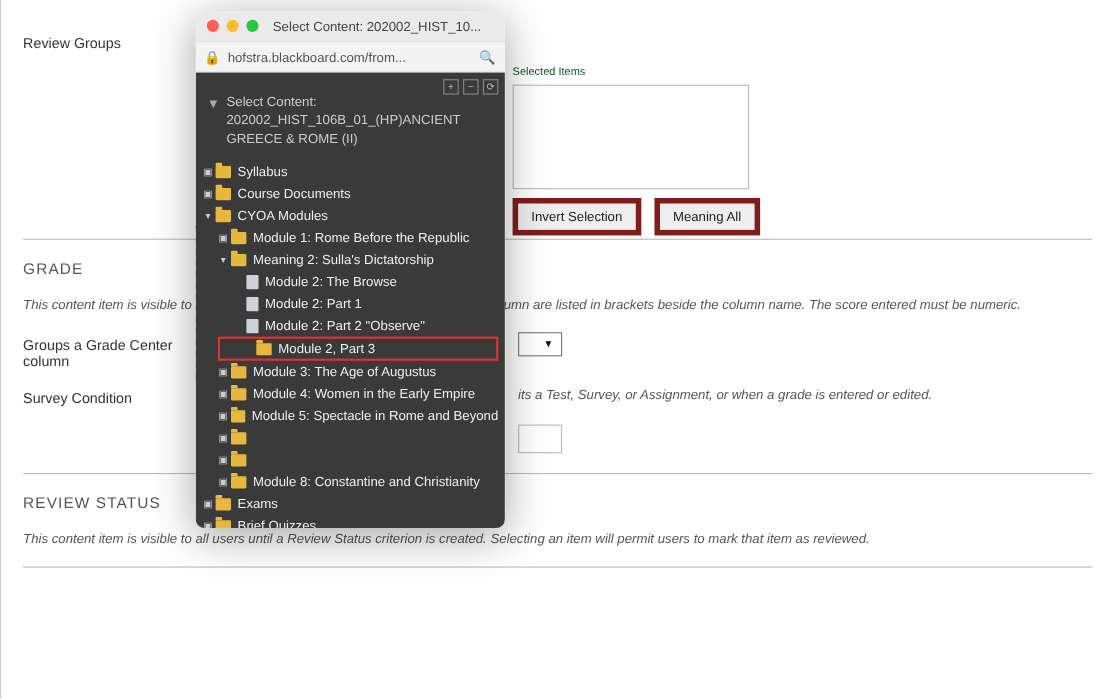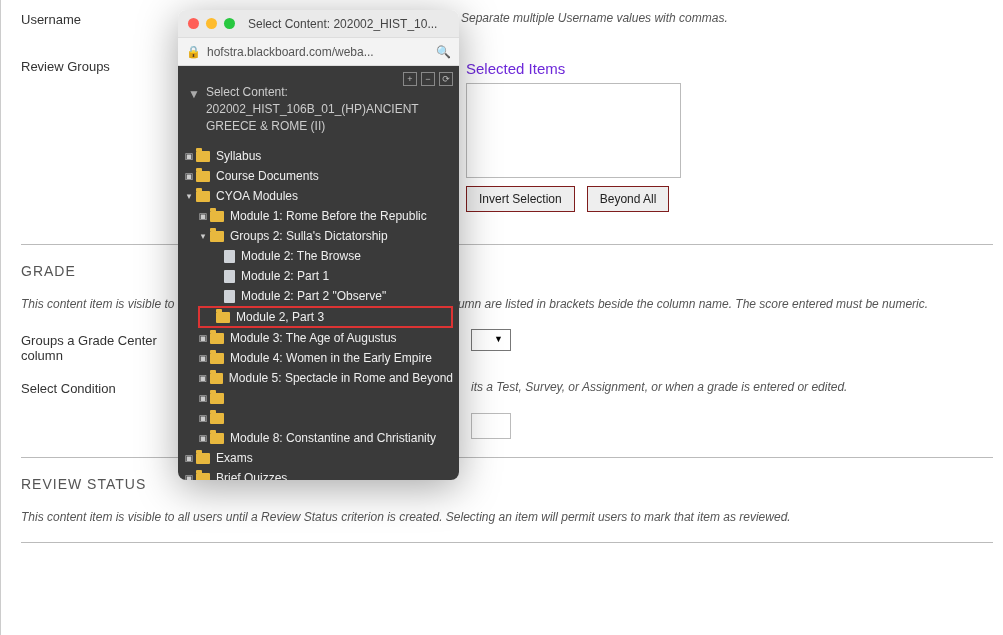--- a/index.html
+++ b/index.html
@@ -5,27 +5,27 @@
 *{box-sizing:border-box;margin:0;padding:0;font-family:Arial,Helvetica,sans-serif}
 body{background:#fff;position:relative;width:1003px;height:635px;overflow:hidden}
 .page{position:absolute;left:0;top:0;width:1003px;height:635px;border-left:1px solid #ccc;padding-left:20px}
 .row{display:flex;align-items:flex-start;margin-bottom:14px}
 .lab{width:160px;font-size:13px;color:#333;padding-top:4px}
 .val{flex:1}
 .hint{font-style:italic;font-size:12px;color:#555}
 .sep{border:0;border-top:1px solid #bbb;margin:18px 10px 18px 0}
 .sect{font-size:14px;color:#555;margin:10px 0 18px 0;font-weight:normal;letter-spacing:1px}
 .box{border:1px solid #bbb;background:#fff;width:215px;height:95px}
-.btn{background:#eee;border:1px solid #7f1d1d;padding:5px 12px;font-size:12px;color:#222;cursor:pointer}
+.btn{background:#eee;border:5px solid #7f1d1d;padding:5px 12px;font-size:12px;color:#222;cursor:pointer}
 .sel{border:1px solid #777;background:#fff;padding:3px 30px 3px 8px;font-size:12px;appearance:none}
 .selw{position:relative;display:inline-block}
 .selw:after{content:"▼";position:absolute;right:8px;top:5px;font-size:9px;pointer-events:none}
 .inp{border:1px solid #bbb;padding:5px;width:260px;font-size:12px}
 .selpanel{position:absolute;left:465px;top:60px;width:230px}
-.selpanel .tit{font-size:15px;color:#6d28d9;margin-bottom:6px}
+.selpanel .tit{font-size:10px;color:#14532d;margin-bottom:6px}
 
 .popup{position:absolute;left:178px;top:10px;width:281px;height:470px;background:#fff;border-radius:8px;box-shadow:0 8px 40px rgba(0,0,0,.35);overflow:hidden;display:flex;flex-direction:column}
 .tfl{display:flex;align-items:center;height:28px;padding:0 10px;background:#eaeaea;border-bottom:1px solid #ddd}
 .dot{width:11px;height:11px;border-radius:50%;margin-right:7px}
 .r{background:#ff5f57}.y{background:#febc2e}.g{background:#28c840}
 .ttl{font-size:12px;color:#444;margin-left:6px;white-space:nowrap;overflow:hidden;text-overflow:ellipsis;flex:1}
 .addr{display:flex;align-items:center;height:28px;padding:0 8px;background:#f3f3f3;border-bottom:1px solid #ddd;font-size:12px;color:#555}
 .lock{margin-right:6px;color:#777}
 .mag{margin-left:6px}
 .body{flex:1;background:#3a3a3a;color:#ddd;font-size:12px;position:relative;overflow:hidden}
@@ -43,53 +43,49 @@
 .dash1{position:absolute;left:178px;top:205px;width:270px;height:0;border-top:2px dashed #d33}
 .dash2{position:absolute;left:178px;top:205px;width:0;height:140px;border-left:2px dashed #d33}
 .dash3{position:absolute;left:178px;top:345px;width:270px;height:0;border-top:2px dashed #d33}
 .dash4{position:absolute;left:447px;top:205px;width:0;height:140px;border-left:2px dashed #d33}
 .btnrow{display:flex;gap:12px;margin-top:8px}
 </style>
 </head>
 <body>
 
 <div class="page">
-  <div class="row" style="margin-top:8px">
-    <div class="lab">Username</div>
-    <div class="val"><span class="hint" style="margin-left:280px">Separate multiple Username values with commas.</span></div>
-  </div>
 
   <div class="row" style="margin-top:28px">
     <div class="lab">Review Groups</div>
     <div class="val"></div>
   </div>
 
   <div class="selpanel">
     <div class="tit">Selected Items</div>
     <div class="box"></div>
     <div class="btnrow">
       <button class="btn">Invert Selection</button>
-      <button class="btn">Beyond All</button>
+      <button class="btn">Meaning All</button>
     </div>
   </div>
 
   <hr class="sep" style="margin-top:170px">
 
   <h3 class="sect">GRADE</h3>
   <p class="hint" style="margin:0 0 18px 0">This content item is visible to all users until a Grade Center grade or calculated column are listed in brackets beside the column name. The score entered must be numeric.</p>
 
   <div class="row">
     <div class="lab" style="width:170px">Groups a Grade Center column</div>
     <div class="val" style="padding-left:280px">
       <span class="selw"><select class="sel"><option></option></select></span>
     </div>
   </div>
 
   <div class="row">
-    <div class="lab" style="width:170px">Select Condition</div>
+    <div class="lab" style="width:170px">Survey Condition</div>
     <div class="val" style="padding-left:280px">
       <span class="hint">its a Test, Survey, or Assignment, or when a grade is entered or edited.</span>
       <div style="margin-top:18px"><input class="inp" style="width: 40px;"></div>
     </div>
   </div>
 
   <hr class="sep">
 
   <h3 class="sect">REVIEW STATUS</h3>
   <p class="hint" style="margin:0 0 18px 0">This content item is visible to all users until a Review Status criterion is created. Selecting an item will permit users to mark that item as reviewed.</p>
@@ -105,21 +101,21 @@
 
 <div class="popup">
   <div class="tfl">
     <div class="dot r"></div>
     <div class="dot y"></div>
     <div class="dot g"></div>
     <div class="ttl">Select Content: 202002_HIST_10...</div>
   </div>
   <div class="addr">
     <span class="lock">🔒</span>
-    <span style="flex:1;overflow:hidden;text-overflow:ellipsis">hofstra.blackboard.com/weba...</span>
+    <span style="flex:1;overflow:hidden;text-overflow:ellipsis">hofstra.blackboard.com/from...</span>
     <span class="mag">🔍</span>
   </div>
   <div class="body">
     <div class="tools">
       <div class="tool">+</div>
       <div class="tool">−</div>
       <div class="tool">⟳</div>
     </div>
     <div class="root">
       <span class="tri">▼</span>
@@ -145,35 +141,35 @@
           <span>CYOA Modules</span>
         </div>
       <div class="node" style="padding-left:14px">
           <span class="tg">▣</span>
           <span class="fld"></span>
           <span>Module 1: Rome Before the Republic</span>
         </div>
       <div class="node" style="padding-left:14px">
           <span class="tg">▾</span>
           <span class="fld"></span>
-          <span>Groups 2: Sulla's Dictatorship</span>
+          <span>Meaning 2: Sulla's Dictatorship</span>
         </div>
       <div class="node" style="padding-left:40px">
           <span class="doc"></span>
           <span>Module 2: The Browse</span>
         </div>
       <div class="node" style="padding-left:40px">
           <span class="doc"></span>
           <span>Module 2: Part 1</span>
         </div>
       <div class="node" style="padding-left:40px">
           <span class="doc"></span>
           <span>Module 2: Part 2 "Observe"</span>
         </div>
-      <div class="node hlred" style="padding-left:16px;margin-left:14px">
+      <div class="node hlred" style="padding-left:33px;margin-left:14px">
           <span class="fld"></span>
           <span>Module 2, Part 3</span>
         </div>
       <div class="node" style="padding-left:14px">
           <span class="tg">▣</span>
           <span class="fld"></span>
           <span>Module 3: The Age of Augustus</span>
         </div>
       <div class="node" style="padding-left:14px">
           <span class="tg">▣</span>

